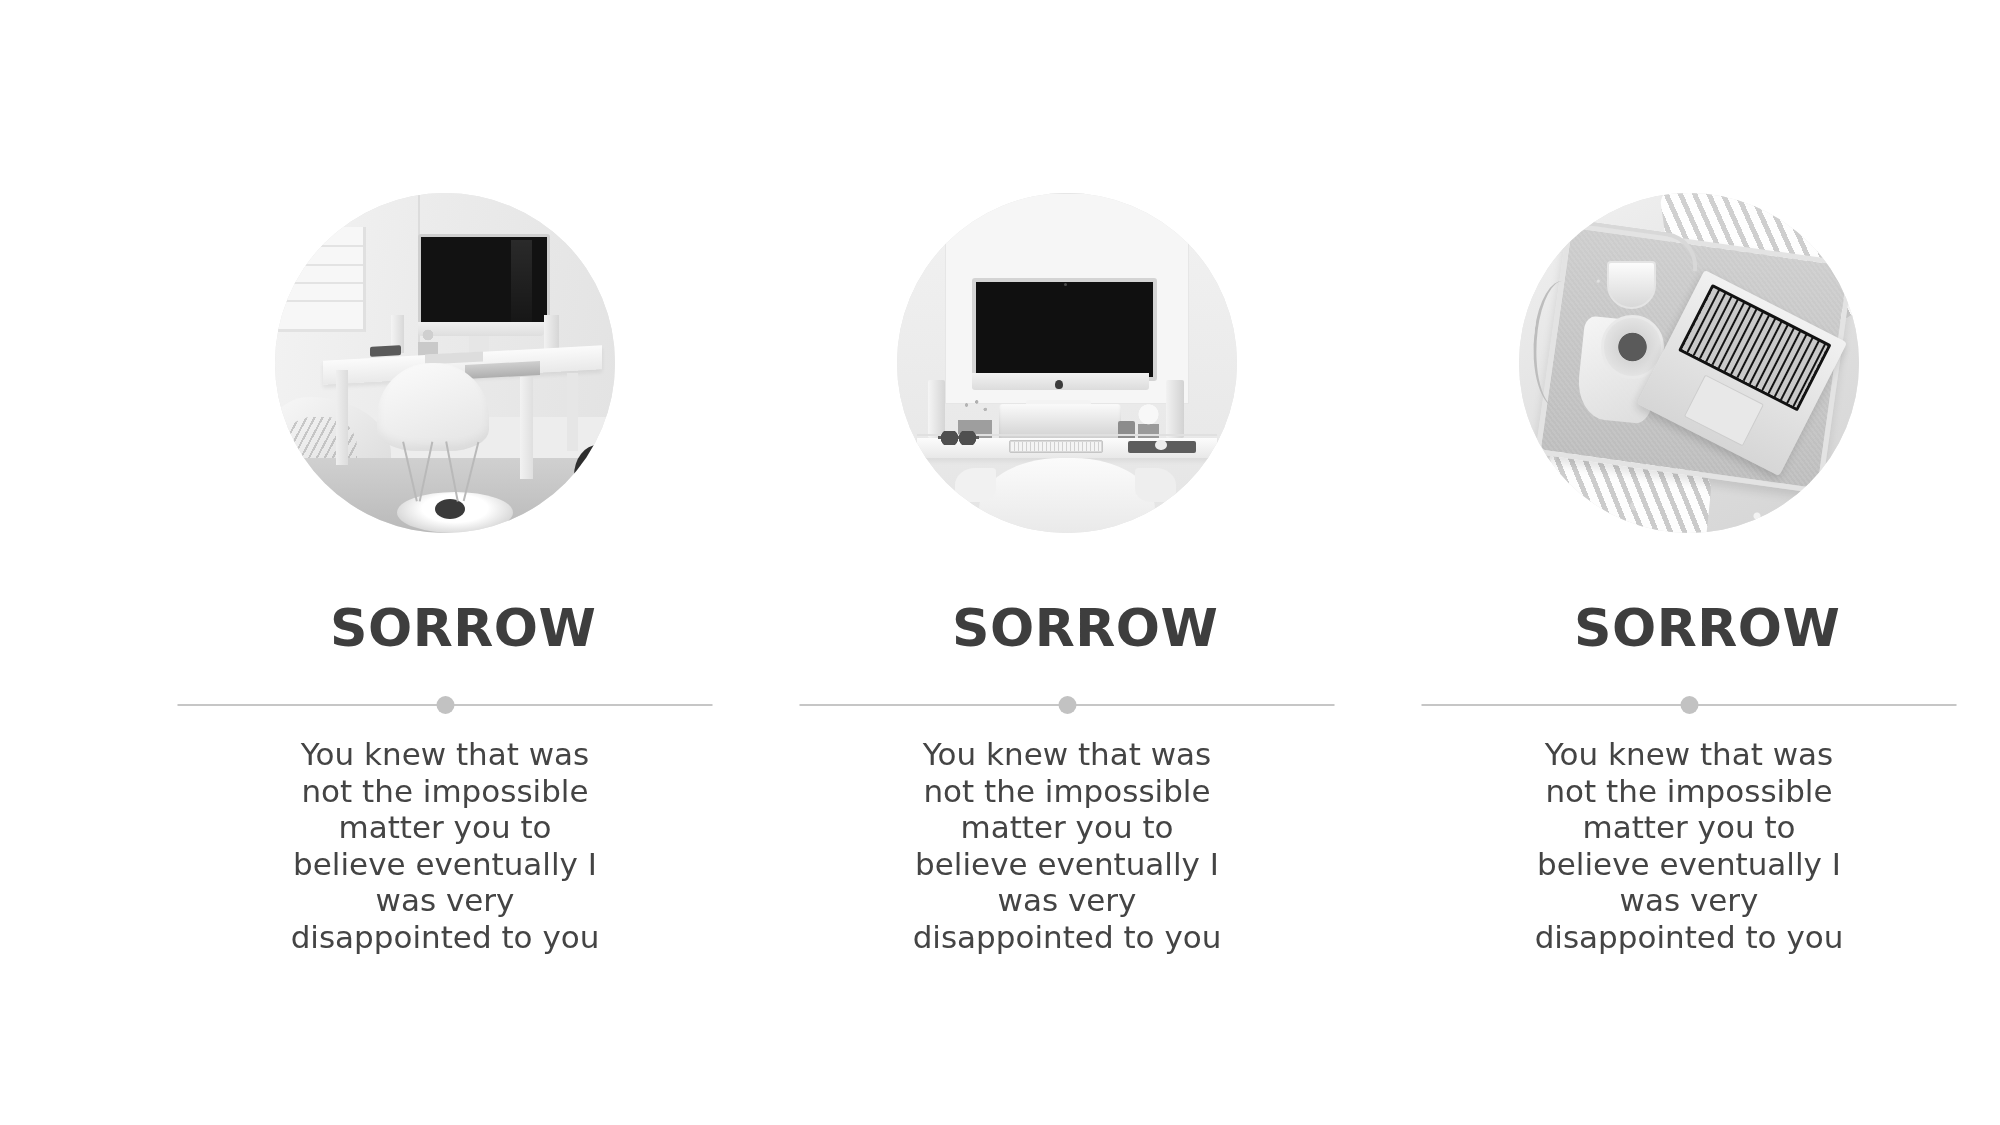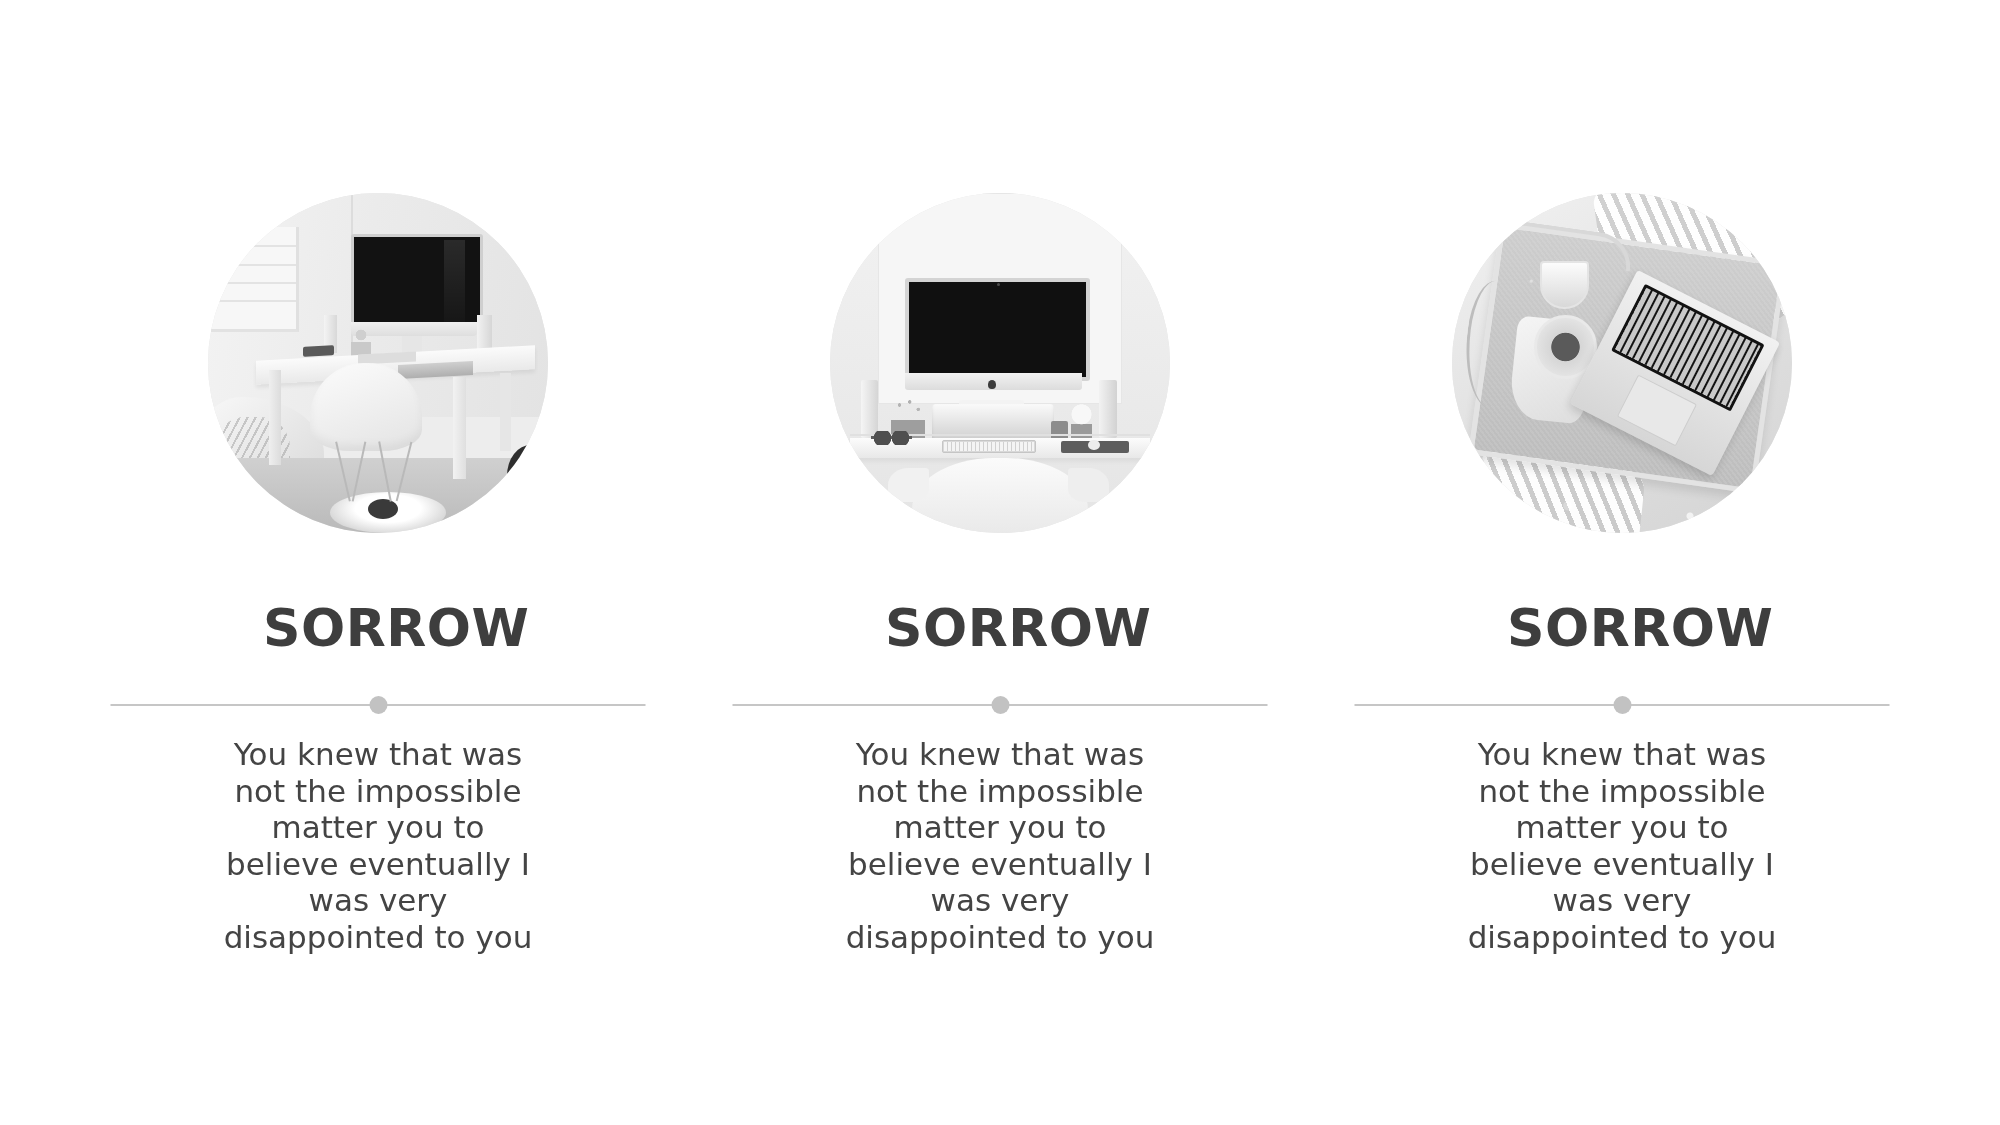--- a/index.html
+++ b/index.html
@@ -23,21 +23,21 @@
   }
 
   .cards-row {
     position: absolute;
     top: 0;
     left: 0;
     width: 2000px;
     height: 1125px;
     display: flex;
     flex-direction: row;
-    justify-content: center;
+    justify-content: flex-end;
     align-items: flex-start;
   }
 
   .card {
     position: relative;
     width: 622px;
     height: 1125px;
     display: flex;
     flex-direction: column;
     align-items: center;

